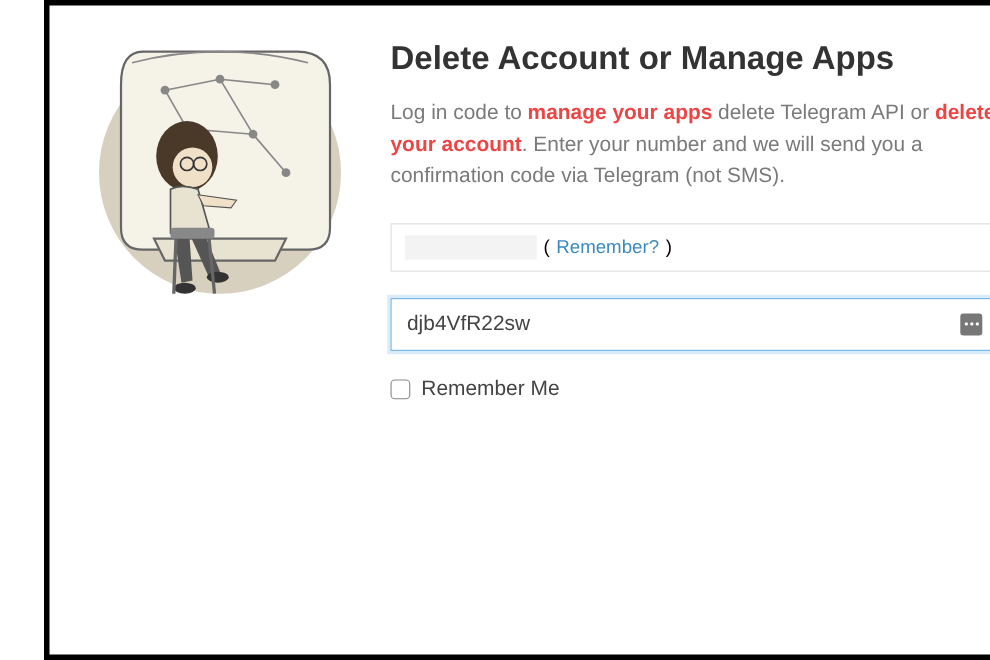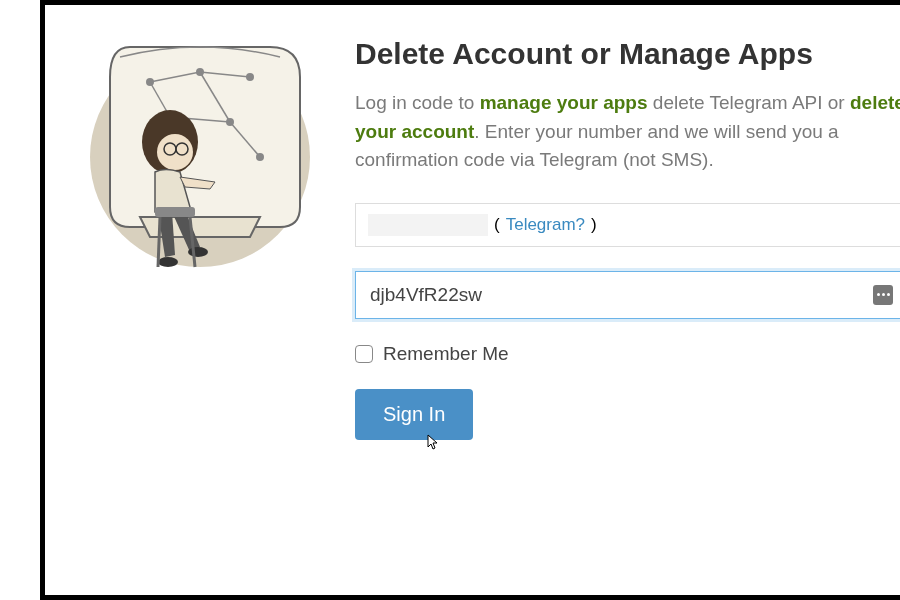--- a/index.html
+++ b/index.html
@@ -37,21 +37,21 @@
       margin-bottom: 18px;
     }
     .description {
       font-size: 19px;
       color: #7a7a7a;
       line-height: 1.5;
       margin-bottom: 28px;
     }
     .description b {
       font-weight: 600;
-      color: #4d7c0f;
+      color: #ef4444;
     }
     .field-label {
       font-size: 19px;
       font-weight: 600;
       color: #333;
       margin-bottom: 10px;
     }
     .phone-box {
       border: 1px solid #ddd;
       padding: 10px 12px;
@@ -178,40 +178,32 @@
   <div class="content">
     <h1 class="heading">Delete Account or Manage Apps</h1>
 
     <p class="description">
       <span>Log in code to </span><b>manage your apps</b><span> delete Telegram API or </span><b>delete your account</b><span>. Enter your number and we will send you a confirmation code via Telegram (not SMS).</span>
     </p>
 
     <div class="phone-box">
       <span class="phone-hidden"></span>
       <span>(</span>
-        <span class="incorrect-link">Telegram?</span>
+        <span class="incorrect-link">Remember?</span>
         <span>)</span>
     </div>
 
     <div class="code-row">
       <input class="code-input" type="text" value="djb4VfR22sw" style="">
       <div class="pw-icon">
         <span></span>
           <span></span>
           <span></span>
       </div>
     </div>
 
     <div class="remember-row">
       <div class="checkbox"></div>
       <span>Remember Me</span>
     </div>
 
-    <button class="signin-btn">
-      <span>Sign In</span>
-      <span class="cursor-icon">
-        <svg width="16" height="20" viewBox="0 0 16 20">
-          <path d="M 3 2 L 3 14 L 6 11 L 8 16 L 10 15 L 8 10 L 12 10 Z" fill="#fff" stroke="#000" stroke-width="1"></path>
-        </svg>
-      </span>
-    </button>
   </div>
 </div>
 
 </body></html>

